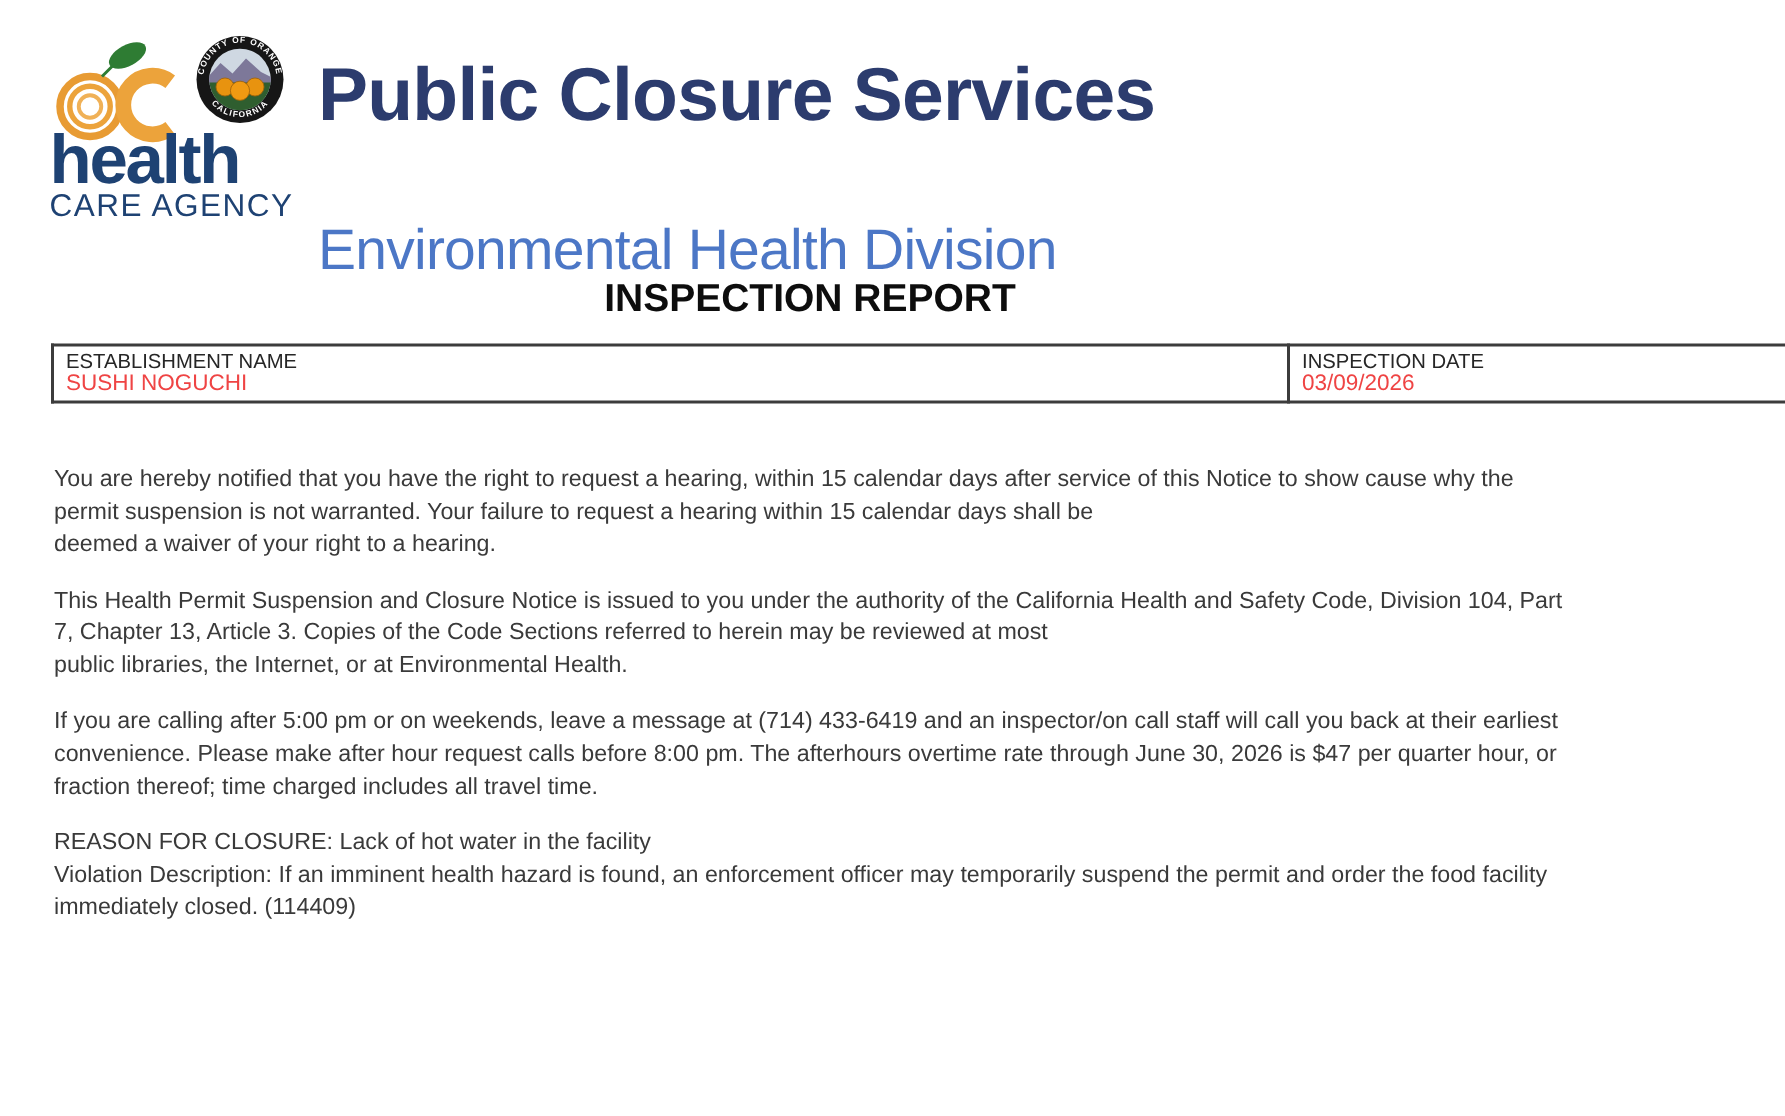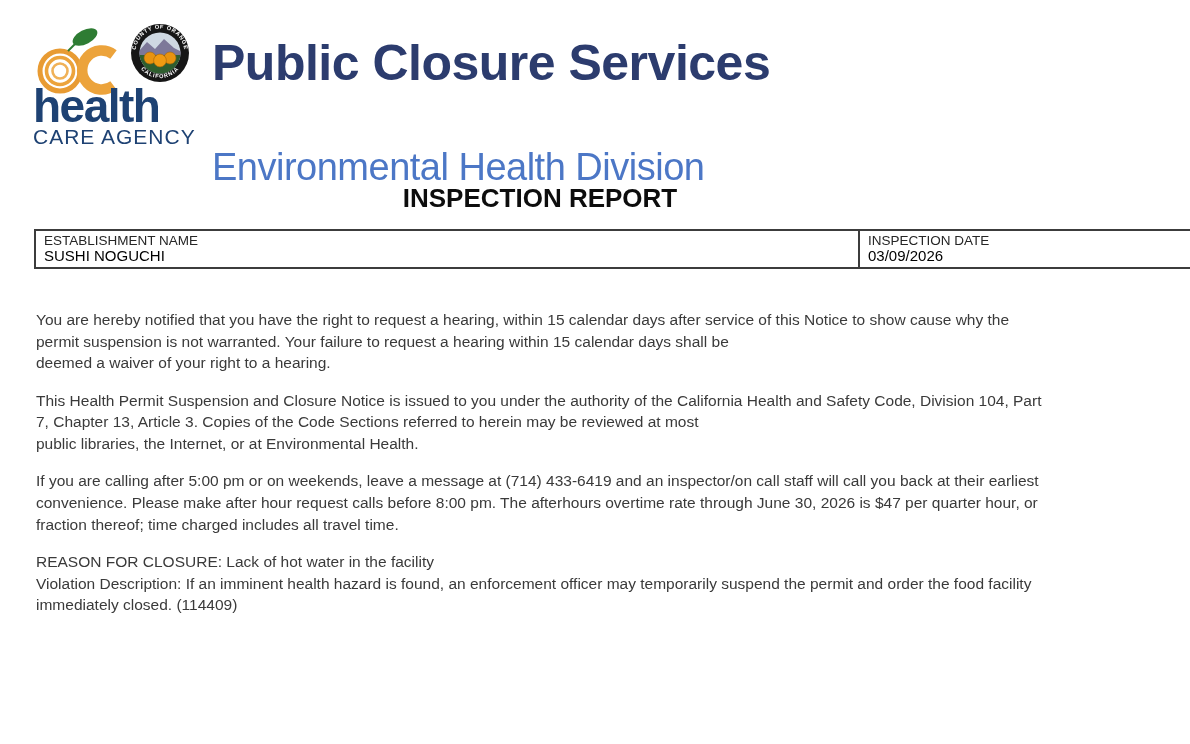--- a/index.html
+++ b/index.html
@@ -45,21 +45,21 @@
     padding: 2px 8px 3px 8px;
     vertical-align: top;
     height: 35px;
   }
   .col-left  { width: 824px; }
   .col-right { width: 344px; }
   .cell-label {
     font-size: 13.5px; line-height: 15px; color: #262626; white-space: pre;
   }
   .cell-value {
-    font-size: 15px; line-height: 16px; color: #000000; white-space: pre;
+    font-size: 15px; line-height: 16px; color: #ef4444; white-space: pre;
   }
 
   
   .body-text {
     position: absolute; left: 36px; top: 309px; width: 1128px;
     font-size: 15.5px; line-height: 21.7px; color: #3a3a3a;
   }
   .body-text p {
     margin: 0 0 15.5px 0;
     white-space: pre-line;

